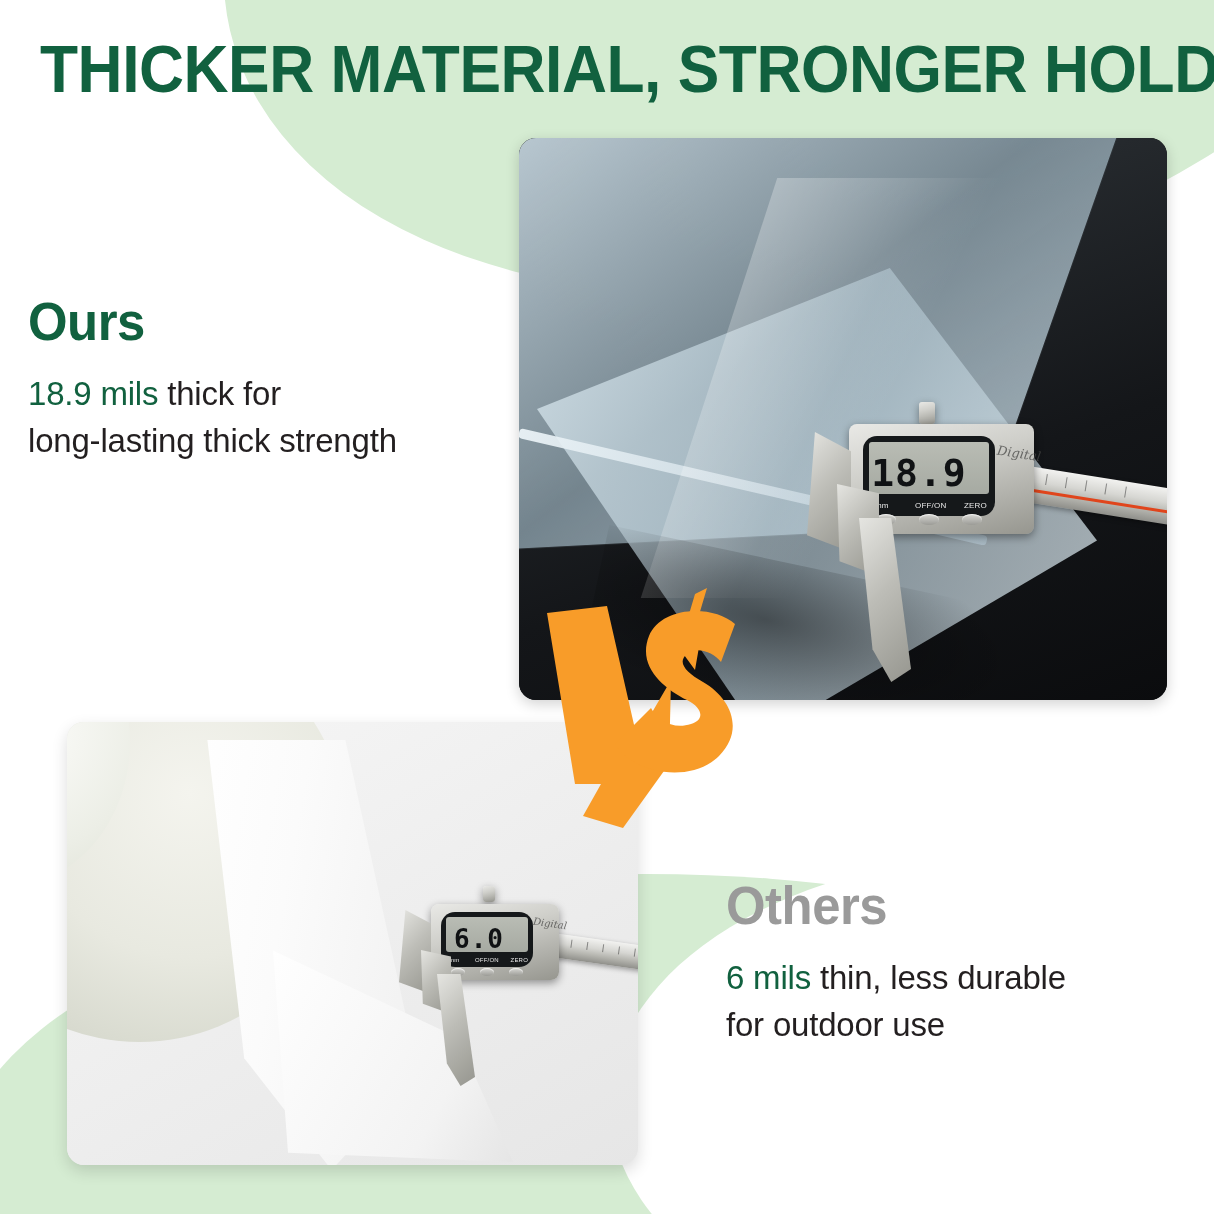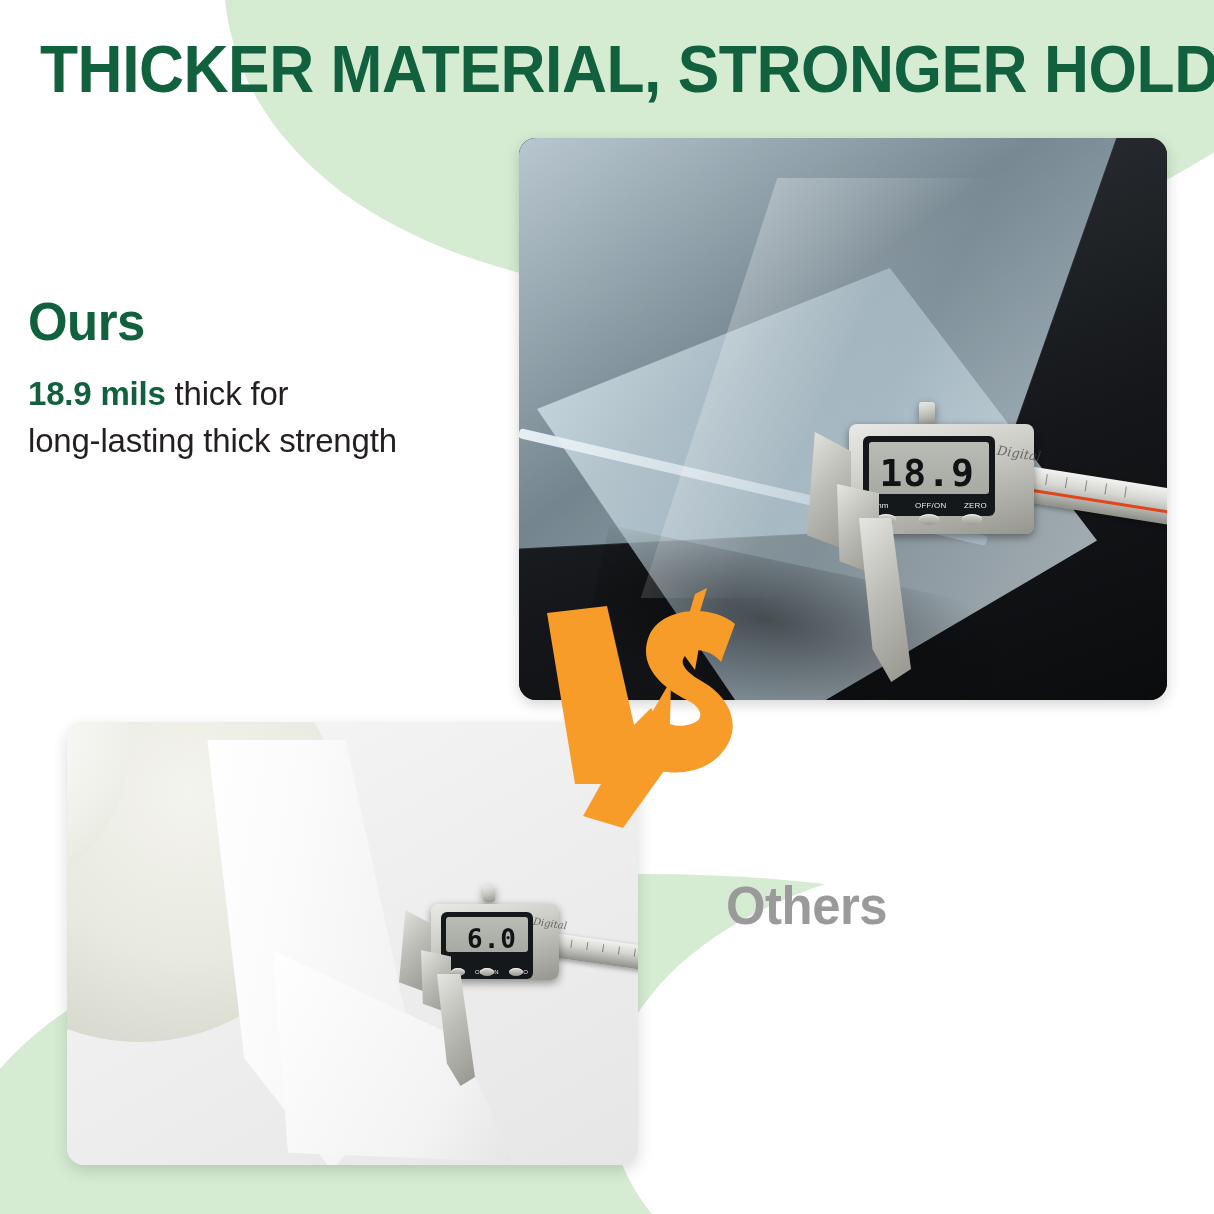--- a/index.html
+++ b/index.html
@@ -81,21 +81,21 @@
   .head-ours  { color: #11613f; }
   .head-other { color: #9a9a9a; }
 
   .block-body {
     font-size: 33px;
     line-height: 47px;
     color: #231f20;
     font-weight: 400;
     letter-spacing: -0.2px;
   }
-  .hl { color: #11613f; font-weight: 700; }
+  .hl { color: #11613f; font-weight: 400; }
 
   
   .photo {
     position: absolute;
     border-radius: 17px;
     overflow: hidden;
   }
   .photo-top {
     left: 519px; top: 138px;
     width: 648px; height: 562px;
@@ -202,24 +202,24 @@
   }
   .cal-body {
     position:absolute;
     background: linear-gradient(165deg,#e9e9e6 0%, #cfcfca 38%, #b0b0aa 72%, #96968f 100%);
     border-radius: 8px;
     box-shadow: 0 3px 9px rgba(0,0,0,0.4);
   }
   .lcd {
     position:absolute;
     background: #15181a;
-    border-radius: 6px;
+    border-radius: 14px;
     display: flex;
     align-items: flex-start;
-    justify-content: flex-end;
+    justify-content: center;
     padding: 6px 8px 0 0;
     box-sizing: border-box;
   }
   .lcd-screen {
     position:absolute;
     background: linear-gradient(180deg,#b9bcb4,#a6aaa2);
     border-radius: 3px;
   }
   .lcd-digits {
     position: relative;
@@ -356,21 +356,21 @@
           <div class="scale-tick" style="left:78px; top:4px; height:8px;"></div>
           <div class="scale-tick" style="left:94px; top:4px; height:8px;"></div>
           <div class="scale-tick" style="left:110px; top:4px; height:8px;"></div>
           <div class="scale-tick" style="left:126px; top:4px; height:8px;"></div>
         </div>
 
         <div class="cal-body" style="left:86px; top:4px; width:12px; height:16px; border-radius:3px;"></div>
 
         <div class="cal-body" style="left:34px; top:22px; width:128px; height:76px;"></div>
 
-        <div class="lcd" style="left:44px; top:30px; width:92px; height:67px;">
+        <div class="lcd" style="left:44px; top:30px; width:92px; height:55px;">
           <div class="lcd-screen" style="left:5px; top:5px; width:82px; height:35px;"></div>
           <div class="lcd-digits" style="font-size:26px; line-height:35px; margin:4px 8px 0 0;">6.0</div>
           <div class="lcd-label" style="left:8px; bottom:4px; font-size:6px;">mm</div>
           <div class="lcd-label" style="left:34px; bottom:4px; font-size:6px;">OFF/ON</div>
           <div class="lcd-label" style="right:5px; bottom:4px; font-size:6px;">ZERO</div>
         </div>
 
         <div class="btn-row" style="left:46px; top:86px; width:88px;">
           <div class="cal-btn" style="width:14px;height:8px;"></div>
           <div class="cal-btn" style="width:14px;height:8px;"></div>
@@ -407,15 +407,19 @@
   <div class="block block-ours">
     <div class="block-head head-ours">Ours</div>
     <div class="block-body">
       <span class="hl">18.9 mils</span><span> thick for</span><br>
       <span>long-lasting thick strength</span>
     </div>
   </div>
 
   <div class="block block-other">
     <div class="block-head head-other">Others</div>
+    <div class="block-body">
+      <span class="hl">6 mils</span><span> thin, less durable</span><br>
+      <span>for outdoor use</span>
+    </div>
   </div>
 
 </div>
 
 </body></html>

